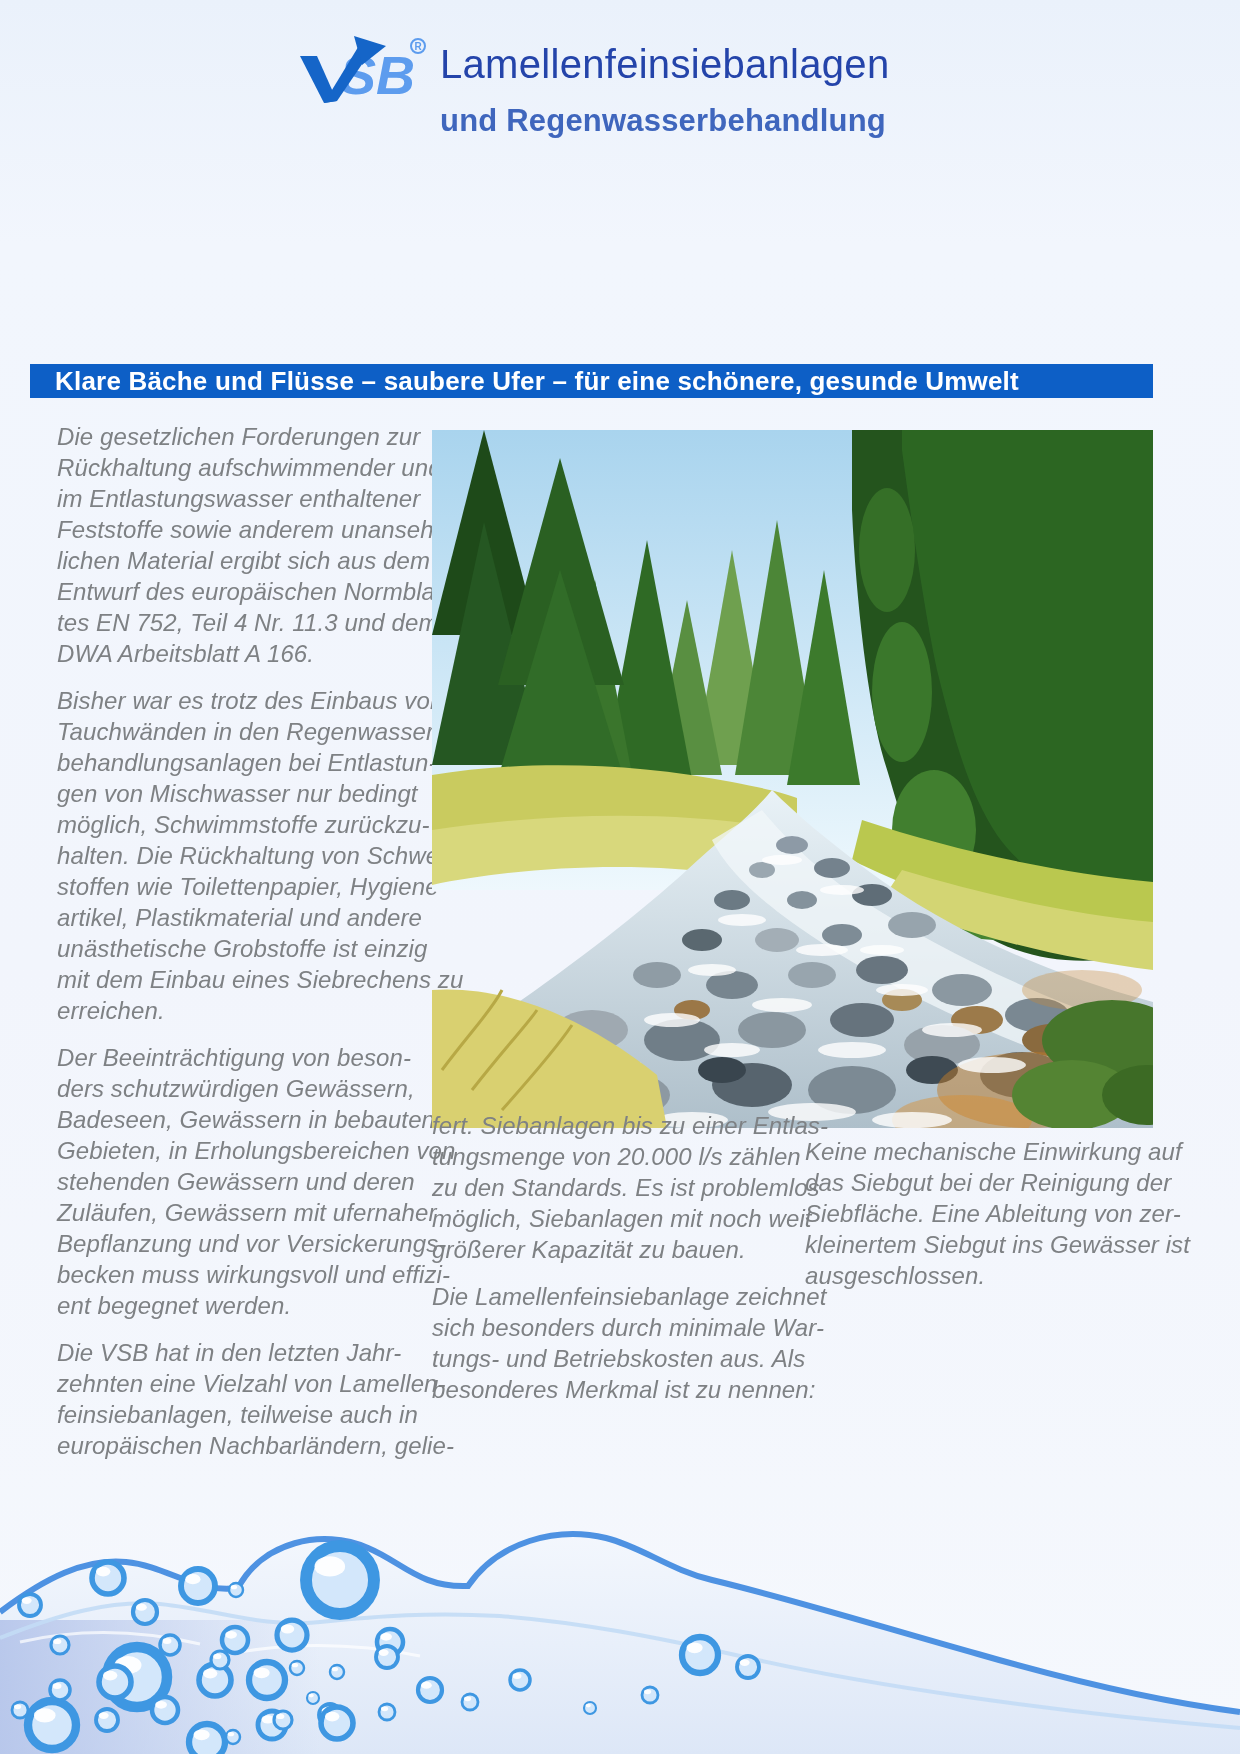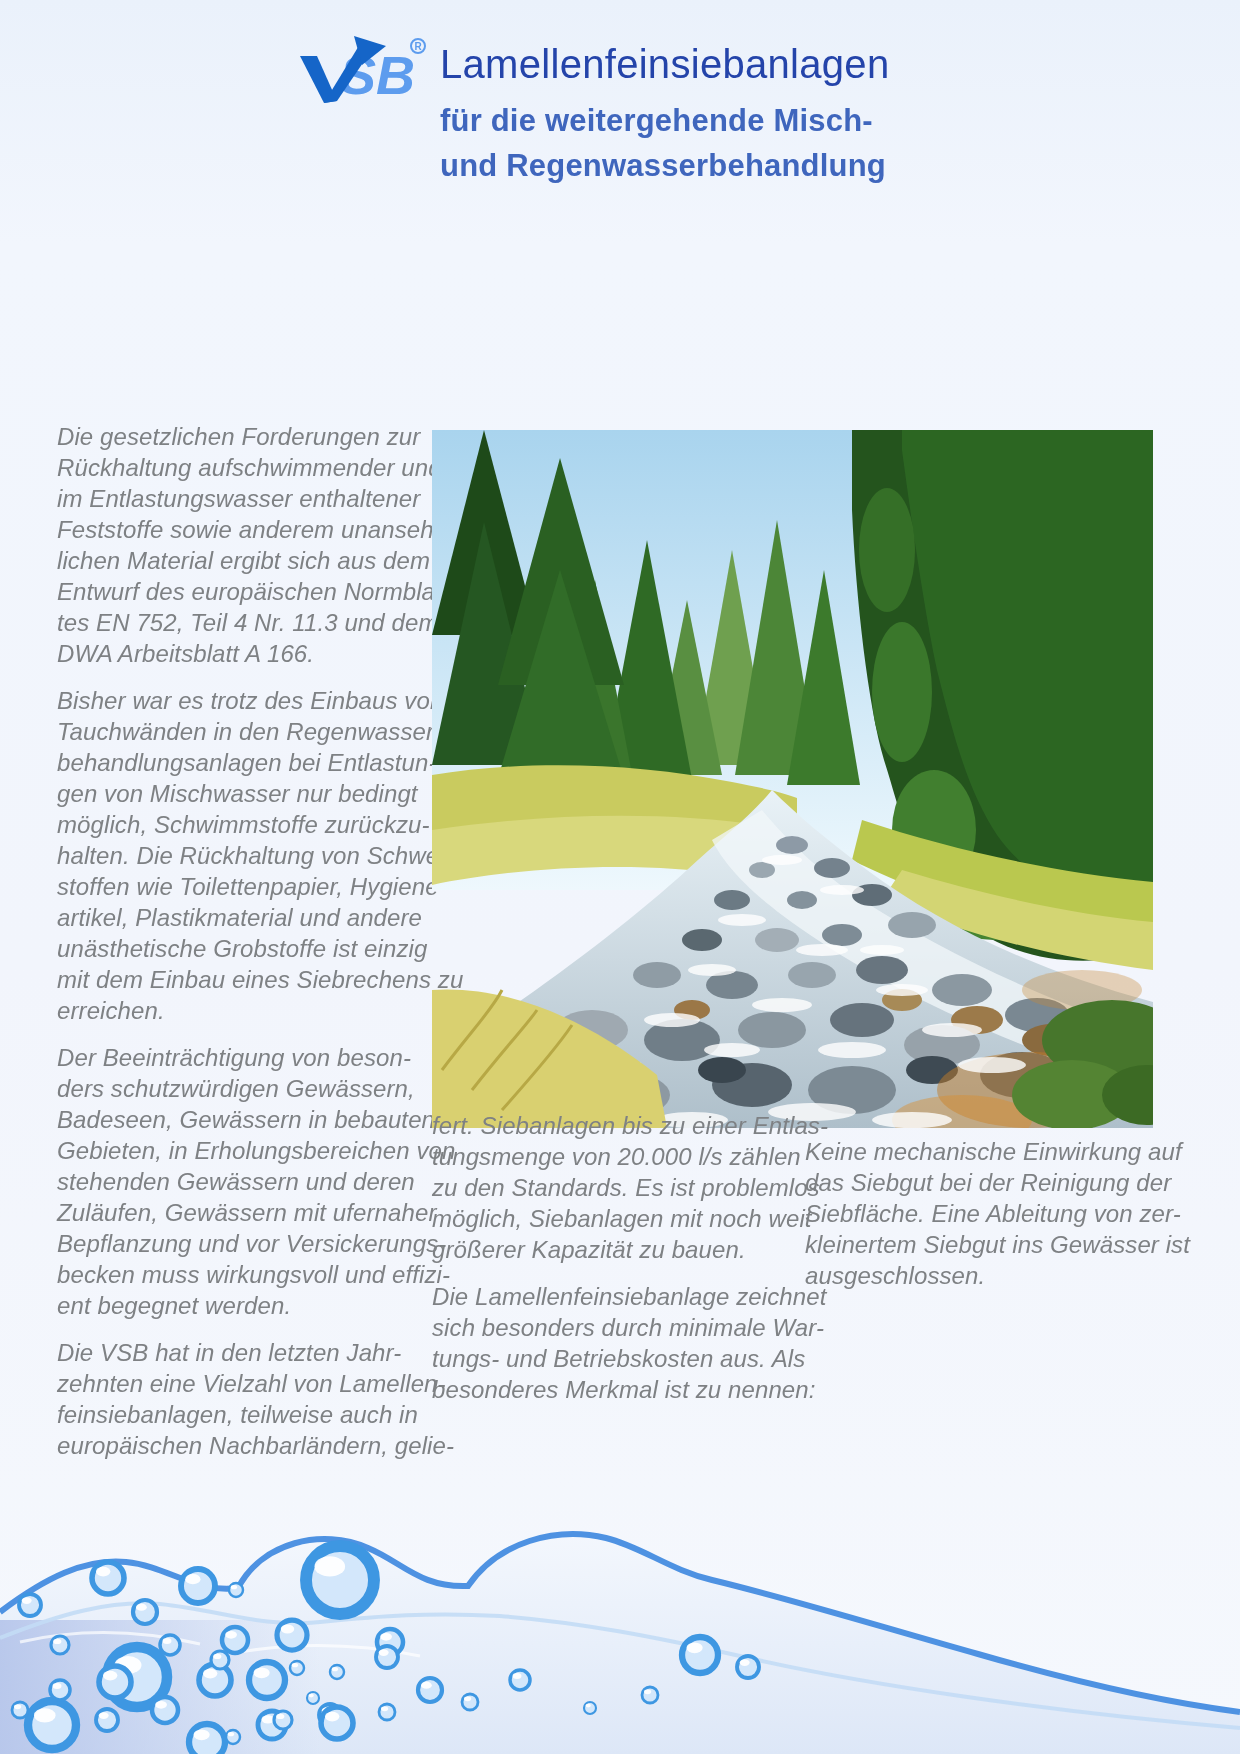--- a/index.html
+++ b/index.html
@@ -46,25 +46,27 @@
         <text x="44" y="60" font-size="54" font-weight="bold" font-style="italic" font-family="Liberation Sans, sans-serif" fill="#5d9cee">SB</text>
         <polygon points="4,22 21,22 41,67 28,69" fill="#1565c8"></polygon>
         <polygon points="28,69 41,67 75,17 64,10" fill="#1565c8"></polygon>
         <polygon points="58,2 90,12 66,31" fill="#1565c8"></polygon>
         <circle cx="122" cy="12" r="7" fill="none" stroke="#5d9cee" stroke-width="2"></circle>
         <text x="122" y="16" font-size="10" font-weight="bold" text-anchor="middle" font-family="Liberation Sans, sans-serif" fill="#5d9cee">R</text>
       </svg>
     </div>
     <div class="titles">
       <h1>Lamellenfeinsiebanlagen</h1>
-      <div class="subtitle">für die weitergehende Misch-</div>
       <div class="subtitle">und Regenwasserbehandlung</div>
     </div>
   </header>
 
+  <div class="banner">
+    <span>Klare Bäche und Flüsse – saubere Ufer – für eine schönere, gesunde Umwelt</span>
+  </div>
 
   <section class="col col-left">
     <p>Die gesetzlichen Forderungen zur
 Rückhaltung aufschwimmender und
 im Entlastungswasser enthaltener
 Feststoffe sowie anderem unansehn-
 lichen Material ergibt sich aus dem
 Entwurf des europäischen Normblat-
 tes EN 752, Teil 4 Nr. 11.3 und dem
 DWA Arbeitsblatt A 166.</p>

